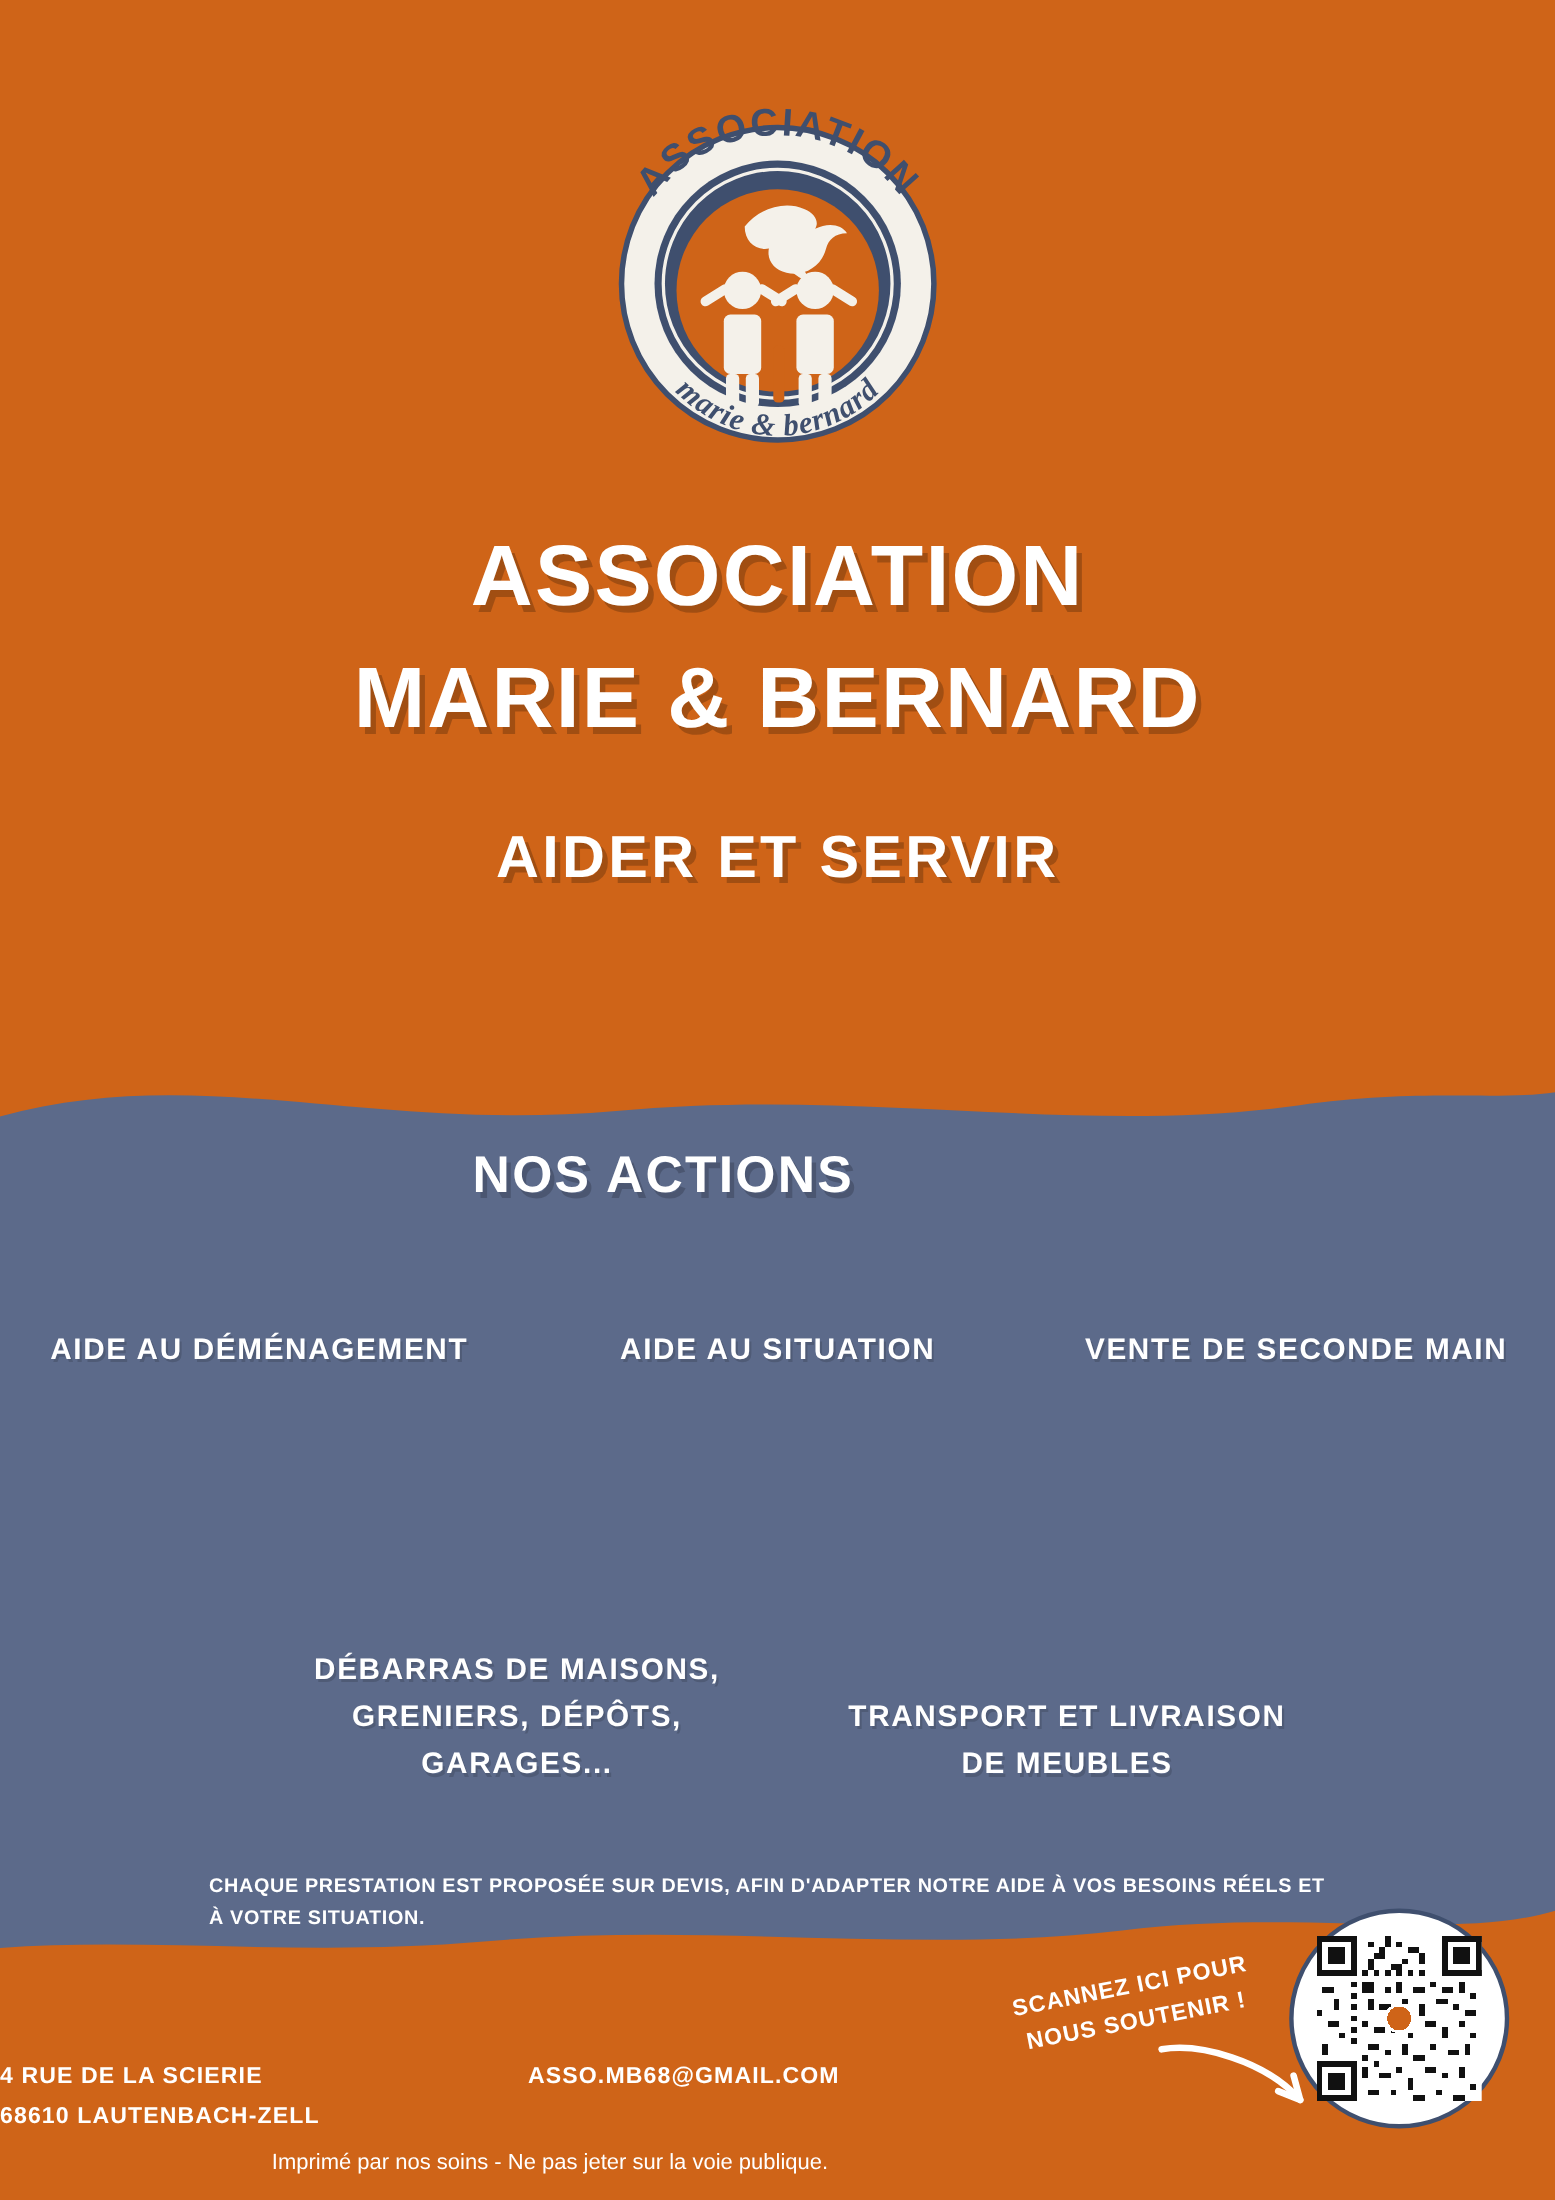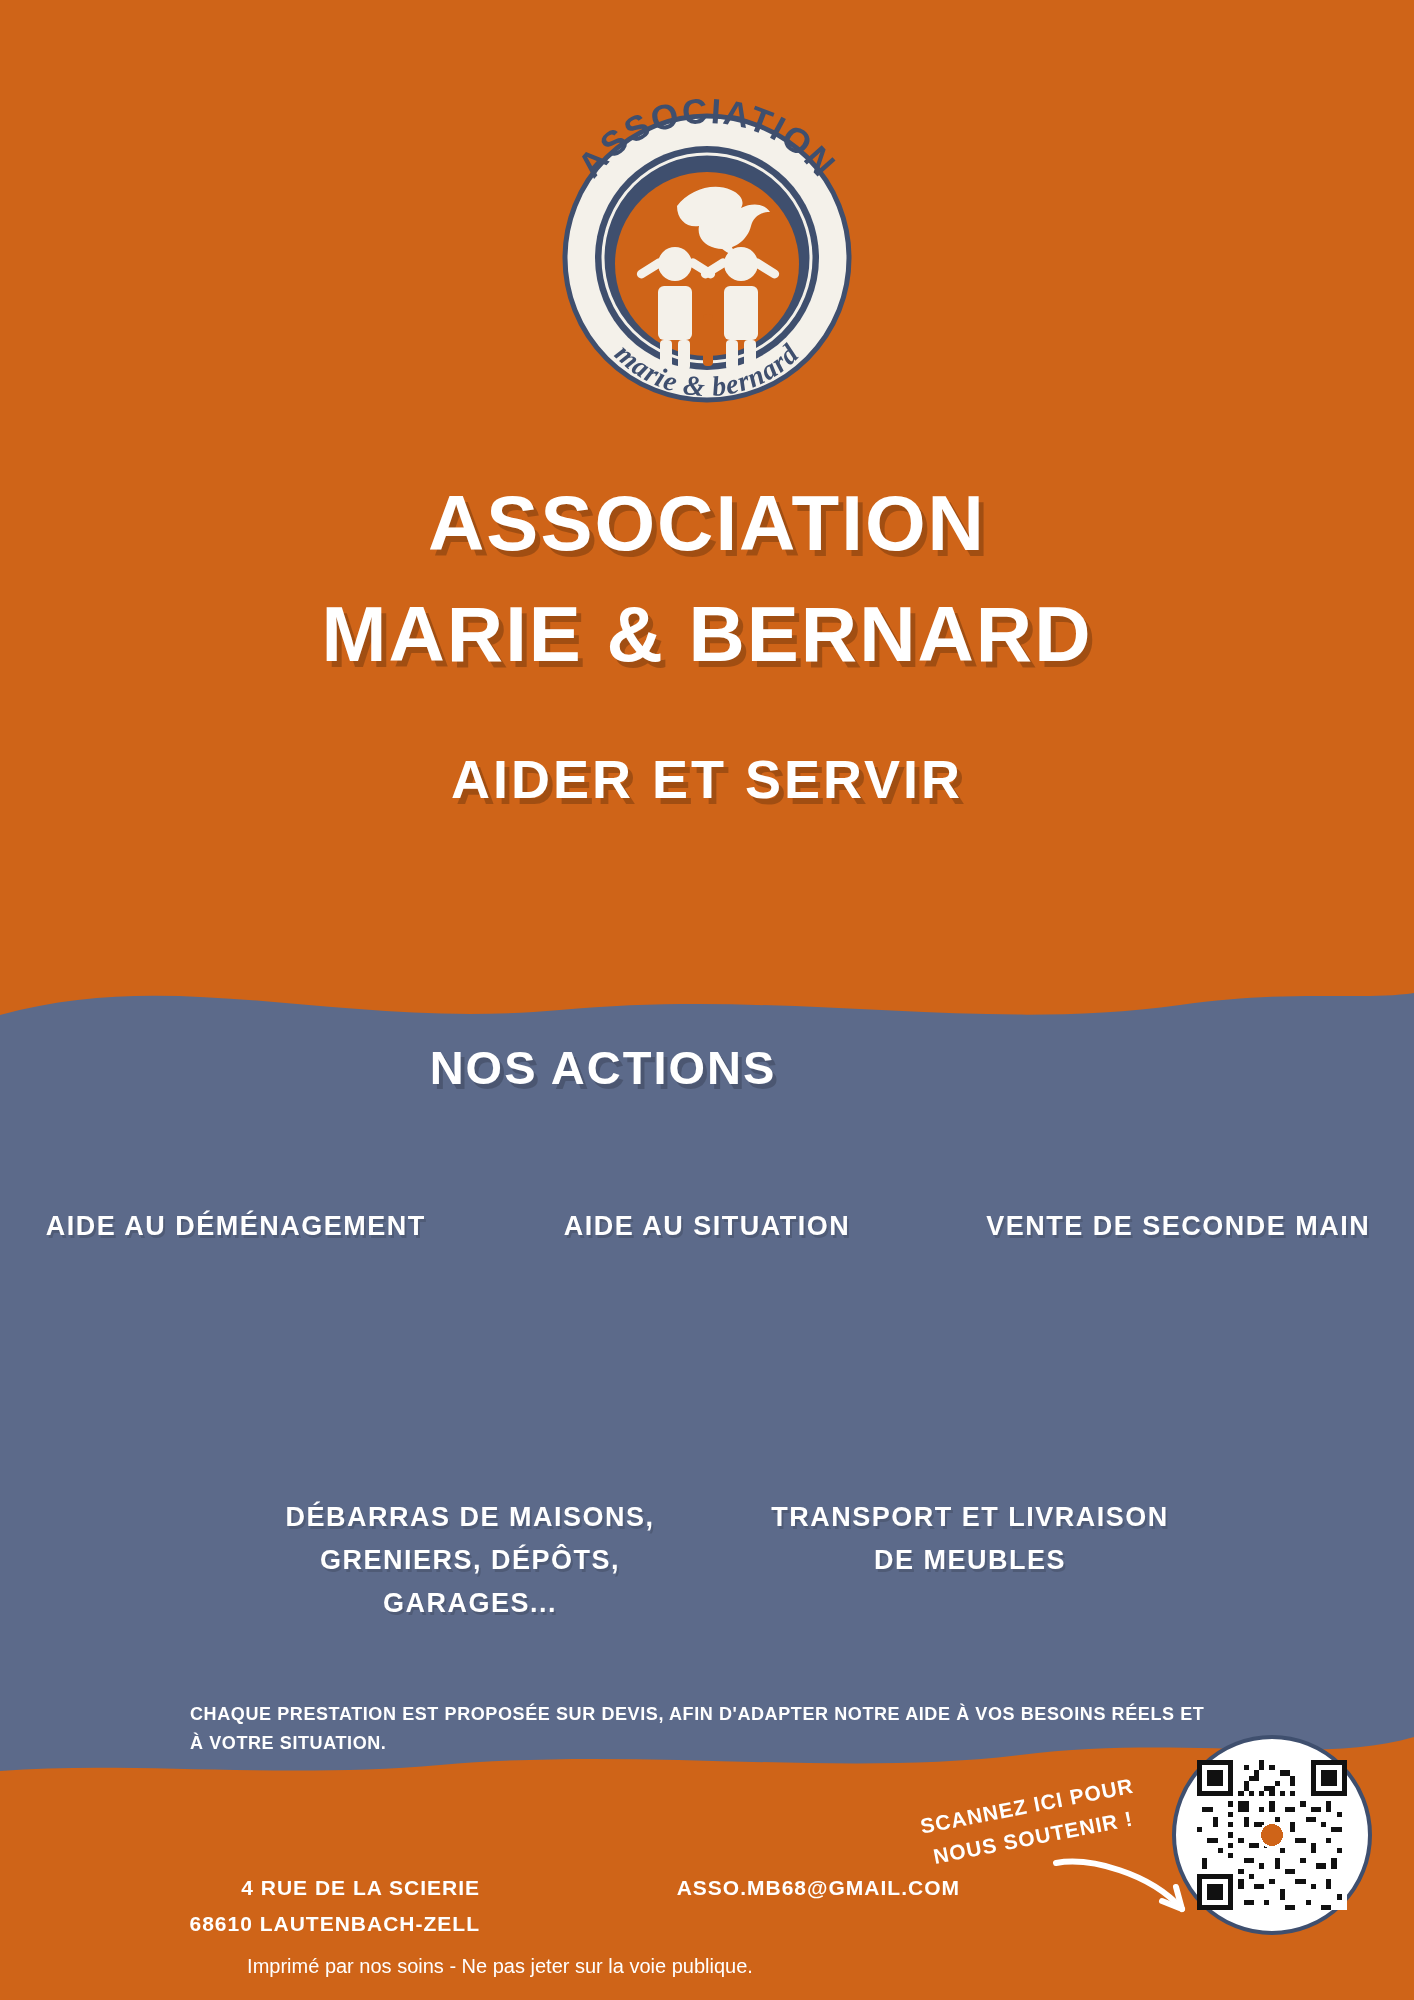--- a/index.html
+++ b/index.html
@@ -96,20 +96,21 @@
     z-index: 6;
   }
 
   
   .row {
     position: absolute;
     left: 0;
     width: 1414px;
     display: flex;
     z-index: 6;
+    align-items: flex-end;
   }
   .row-1 { top: 1205px; }
   .row-2 { top: 1496px; }
   .cell {
     flex: 1;
     text-align: center;
     color: #ffffff;
     font-size: 27px;
     font-weight: 800;
     letter-spacing: 1.5px;
@@ -139,21 +140,21 @@
   .footer {
     position: absolute;
     top: 1870px;
     left: 0;
     width: 1414px;
     z-index: 7;
     display: flex;
   }
   .footer-col {
     flex: 1;
-    text-align: right;
+    text-align: left;
     color: #ffffff;
     font-size: 21px;
     font-weight: 800;
     letter-spacing: 1px;
     line-height: 1.7;
   }
   .footer-col.addr { flex: 0 0 480px; }
   .footer-col.contact { flex: 0 0 480px; }
   .footer-col.spacer { flex: 1; }
 

